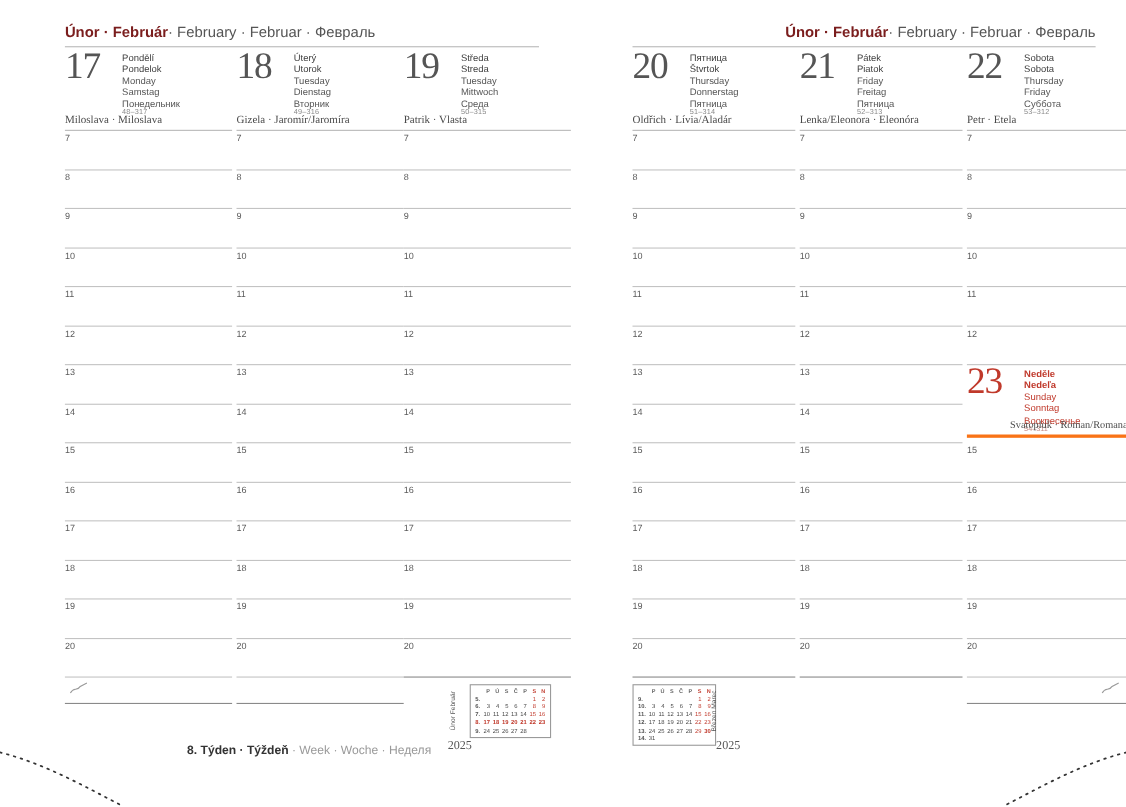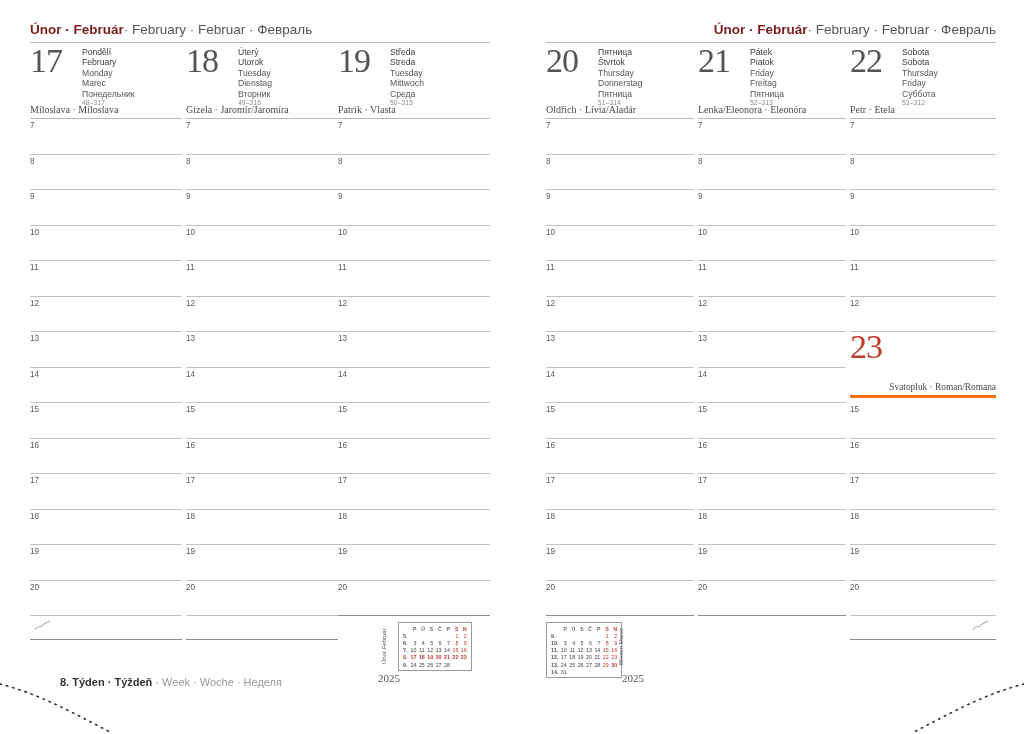--- a/index.html
+++ b/index.html
@@ -6,21 +6,21 @@
   html, body { margin:0; padding:0; }
   body {
     width:1024px; height:734px;
     font-family:"Liberation Serif", serif;
     background:#ffffff;
     color:#3a3a3a;
     position:relative;
     overflow:hidden;
   }
   .page { position:absolute; inset:0; display:flex; }
-  .half { position:relative; height:734px; }
+  .half { position:relative; height:734px;margin-left:29px; }
   .half.left { width:512px; }
   .half.right { width:512px; }
 
   
   .month-head {
     position:absolute; top:22px; height:18px;
     font-family:"Liberation Sans", sans-serif;
     font-size:13.5px;
     white-space:nowrap;
   }
@@ -128,21 +128,21 @@
     text-align:center;
   }
 
   .year {
     position:absolute;
     font-family:"Liberation Serif", serif;
     font-size:11px; color:#555;
   }
   .weekline {
     position:absolute; left:0; right:0; bottom:46px;
-    text-align:left;
+    text-align:right;
     font-family:"Liberation Sans", sans-serif;
     font-size:11px; color:#555;
   }
   .weekline .b { font-weight:bold; color:#333; }
   .weekline .sep { color:#999; }
 
   
   .corner { position:absolute; pointer-events:none; }
 </style>
 </head>
@@ -157,23 +157,23 @@
     </div>
     <div class="rule-top"></div>
 
     <div class="cols">
 
       <div class="col" style="left:30px; width:152px;">
         <div class="dayhead">
           <div class="daynum">17</div>
           <div class="dayname">
             <div class="b">Pondělí</div>
-            <div class="b">February</div>
+            <div class="b">Pondelok</div>
             <div>Monday</div>
-            <div>Marec</div>
+            <div>Samstag</div>
             <div>Понедельник</div>
             <div class="wk">48–317</div>
           </div>
         </div>
         <div class="namesday">Miloslava · Miloslava</div>
         <div class="hours">
           <div class="hr">
               <span class="lbl">7</span>
             </div>
           <div class="hr">
@@ -576,20 +576,28 @@
             </div>
           <div class="hr">
               <span class="lbl">11</span>
             </div>
           <div class="hr">
               <span class="lbl">12</span>
             </div>
 
           <div style="position:relative; height:71px;">
             <div class="sunday-num">23</div>
+            <div class="sunday-name">
+              <div class="b">Neděle</div>
+              <div class="b">Nedeľa</div>
+              <div>Sunday</div>
+              <div>Sonntag</div>
+              <div>Воскресенье</div>
+              <div class="wk">54–311</div>
+            </div>
             <div class="sunday-names" style="top:50px;">Svatopluk · Roman/Romana</div>
           </div>
 
           <div class="hr">
               <span class="lbl">15</span>
             </div>
           <div class="hr">
               <span class="lbl">16</span>
             </div>
           <div class="hr">

